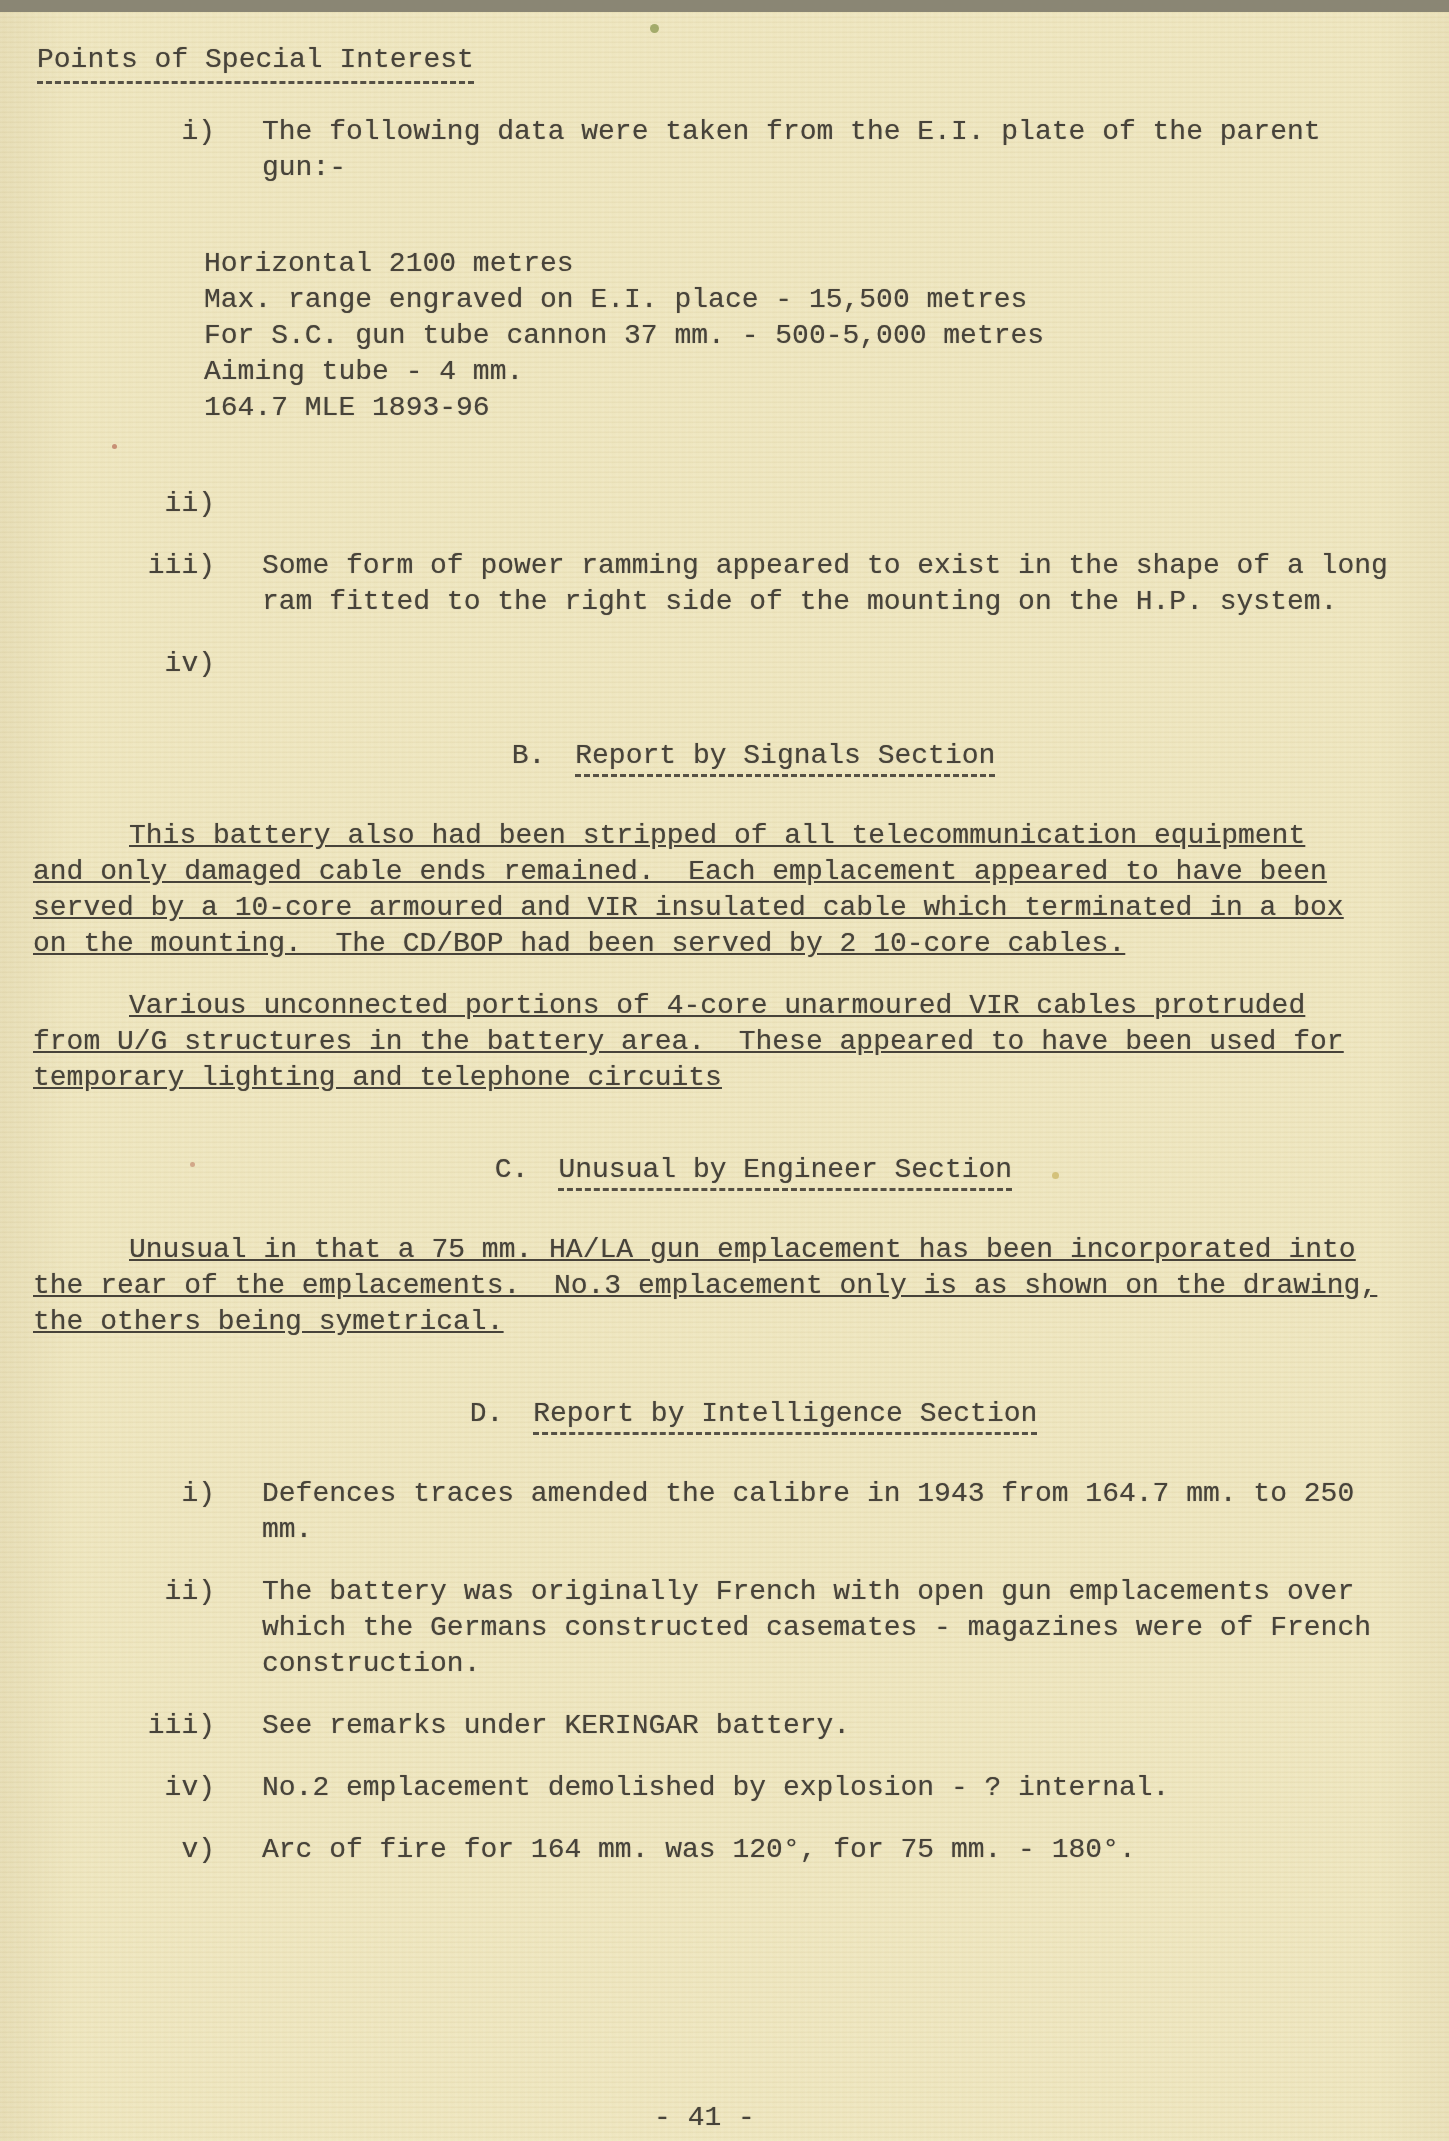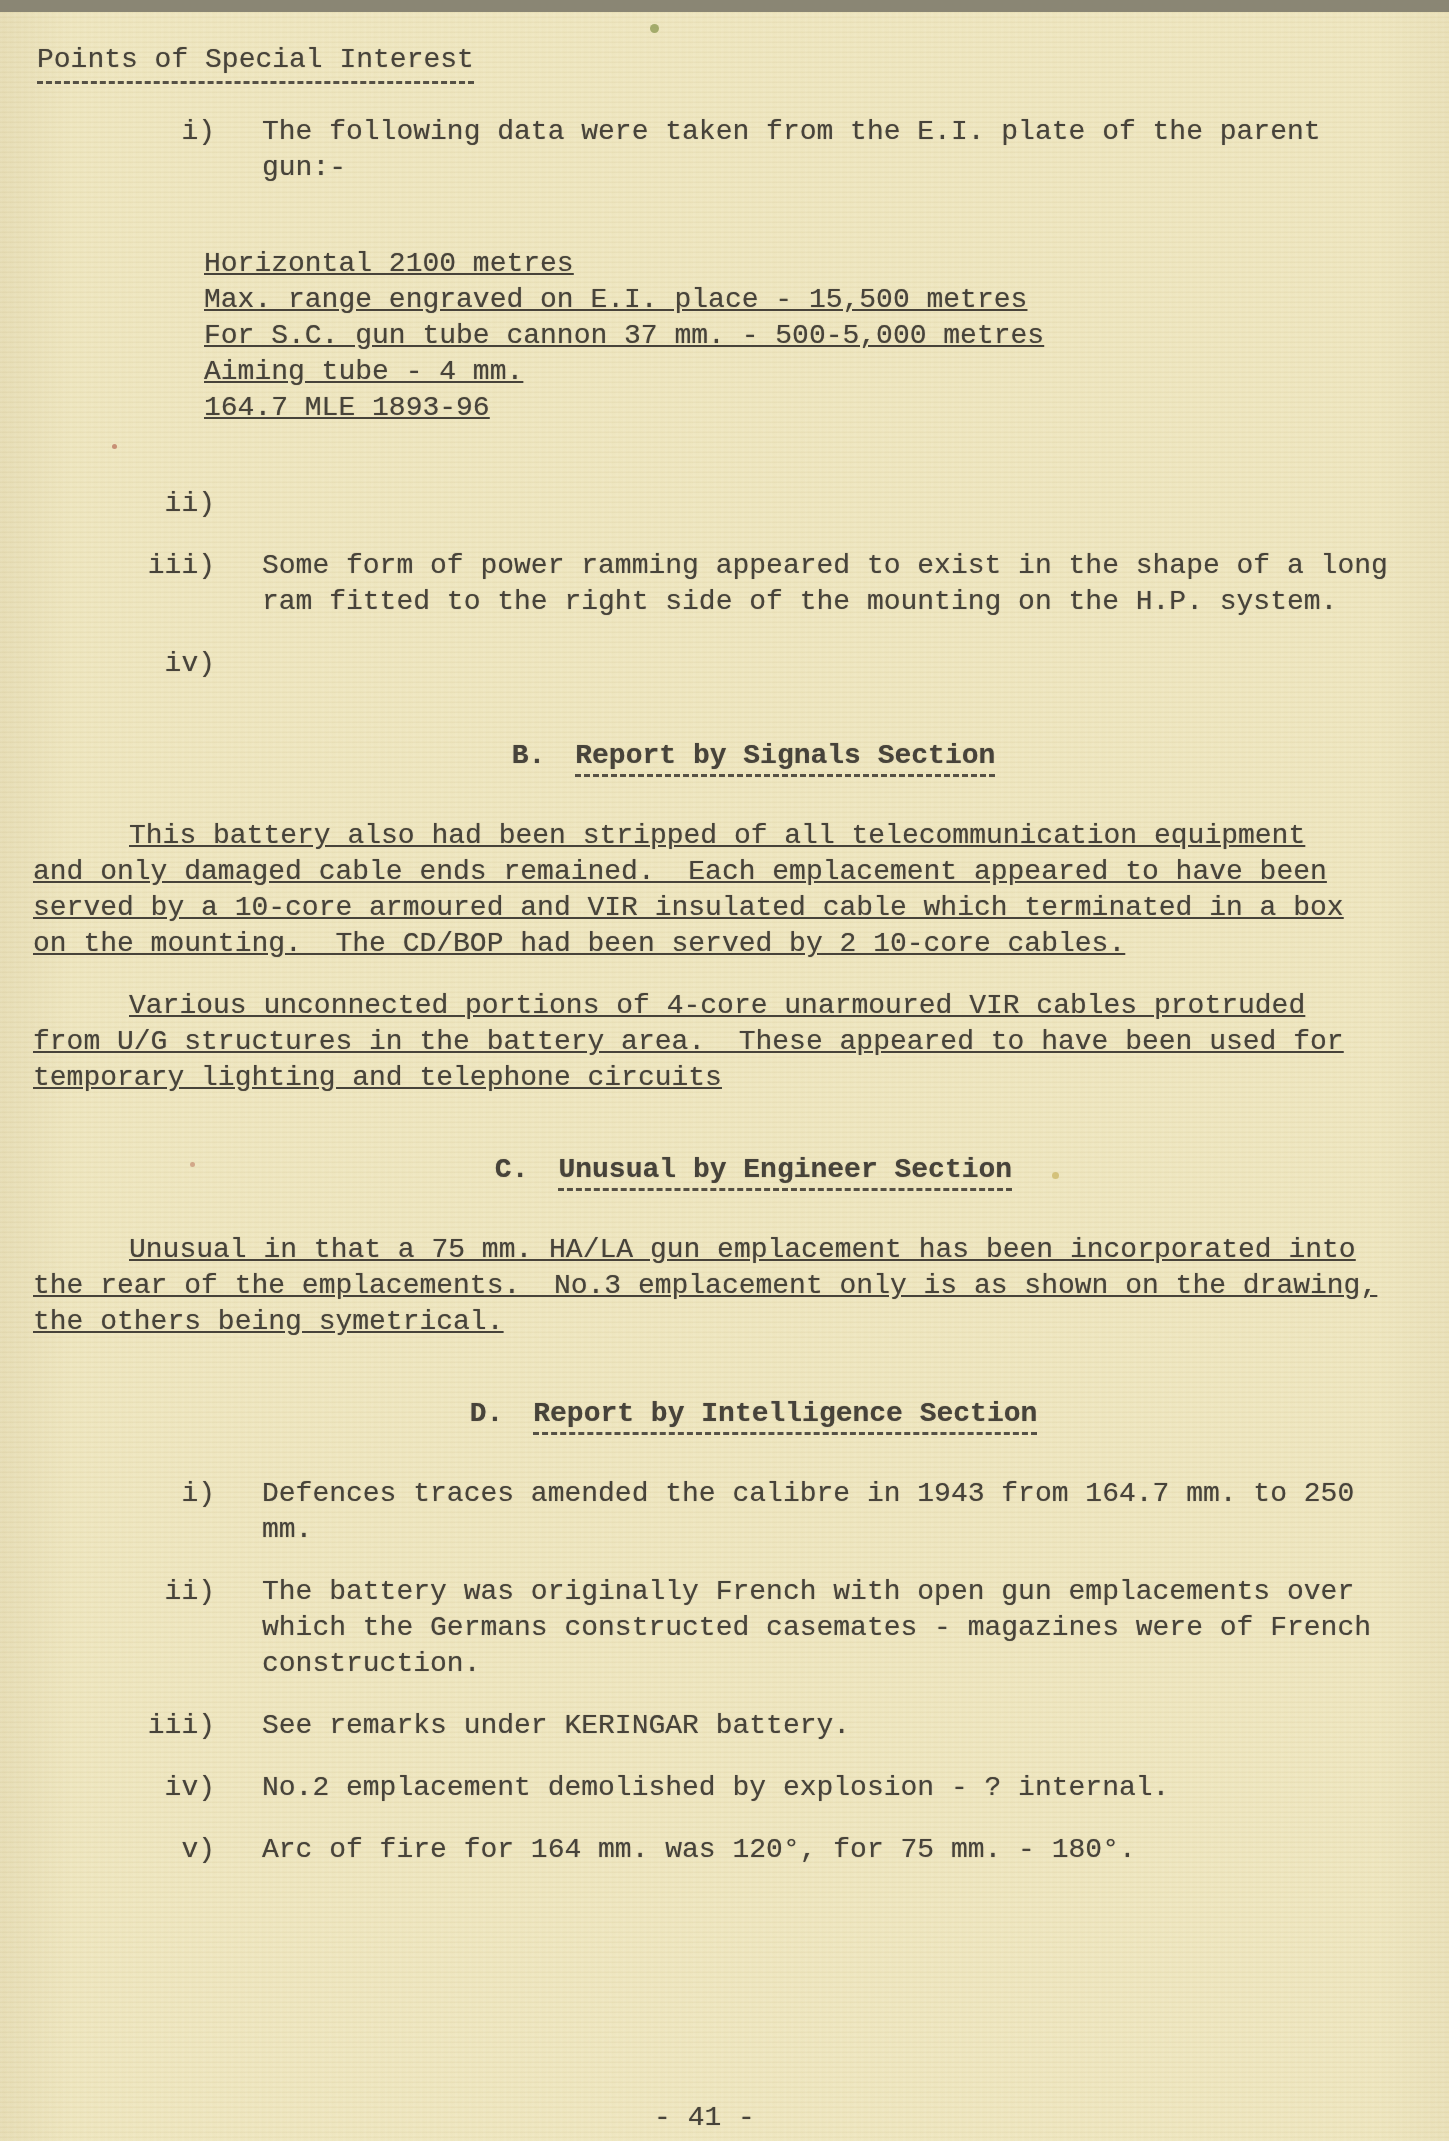--- a/index.html
+++ b/index.html
@@ -41,29 +41,27 @@
   }
   .item-body {
     margin-left:47px;
     white-space:pre-wrap;
   }
   .detail-block {
     margin-top:60px;
     margin-bottom:60px;
     margin-left:171px;
     white-space:pre-wrap;
-    text-decoration:underline;
   }
 
   .section-heading {
     text-align:center;
     transform:translateX(30px);
     margin-top:56px;
     margin-bottom:44px;
-    font-weight:bold;
   }
   .section-letter { margin-right:30px; }
   .section-title {
     border-bottom:3px dashed #565145;
     padding-bottom:3px;
   }
 
   .para {
     white-space:pre-wrap;
     text-indent:96px;

